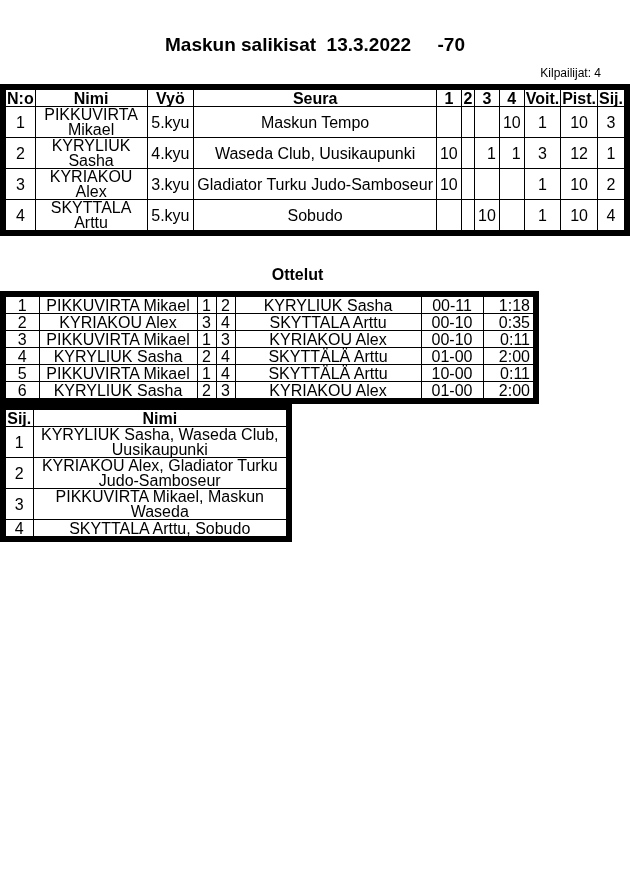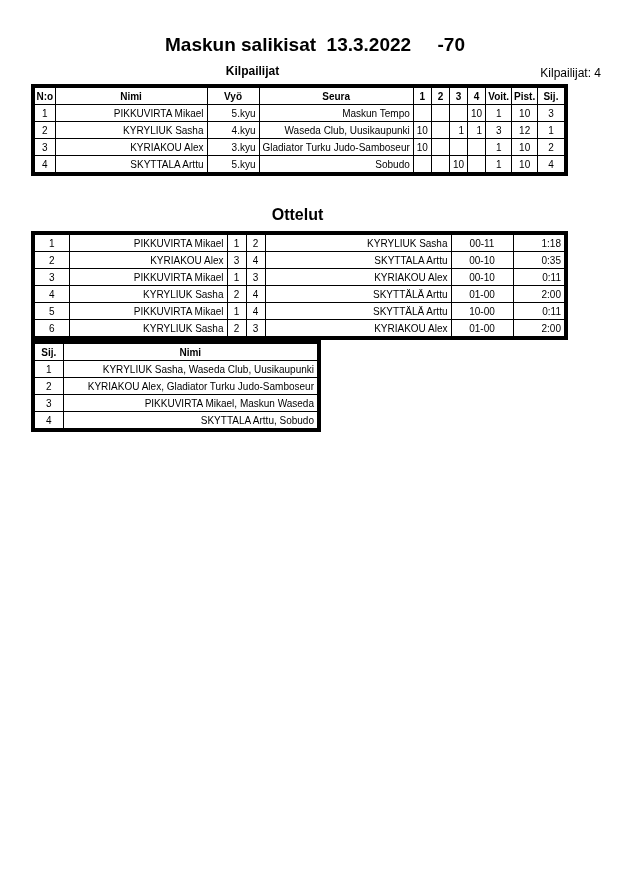--- a/index.html
+++ b/index.html
@@ -26,54 +26,52 @@
     position: absolute; left: 30px; width: 445px;
     text-align: center; font-weight: bold; font-size: 12px;
   }
   .count-label {
     position: absolute; right: 29px; top: 2px; font-size: 12px;
   }
 
   table {
     border-collapse: collapse;
     table-layout: fixed;
-    margin-left: 31px;
-    font-size: 10px;
-    border: 4px solid #000000;
+    font-size: 16px;
+    border: 6px solid #000000;
   }
   td, th {
     border: 1px solid #000;
     height: 16px;
     padding: 0 3px;
     overflow: hidden;
     vertical-align: middle;
     line-height: 15px;
   }
   th { font-weight: bold; text-align: center; padding: 0 1px; }
 
-  .t-left   { text-align: right; }
+  .t-left   { text-align: center; }
   .t-center { text-align: center; }
   .t-right  { text-align: right; }
   .ovf { white-space: nowrap; overflow: visible; }
 
   .section-label {
     font-weight: bold; font-size: 16px; text-align: center;
   }
   .ottelut-label  { width: 533px; margin: 30px 0 7px 31px; }
   .tulokset-label { width: 286px; margin: 16px 0 7px 31px; }
 </style>
 </head>
 <body>
 
 <div class="page">
 
   <div class="title">Maskun salikisat  13.3.2022     -70</div>
 
   <div class="labels-row">
-    <div class="kilpailijat-label">Kilpailijat</div>
     <div class="count-label">Kilpailijat: 4</div>
   </div>
 
   <table>
     <colgroup>
       <col style="width:22px">
         <col style="width:152px">
         <col style="width:52px">
         <col style="width:128px">
       <col style="width:18px">

